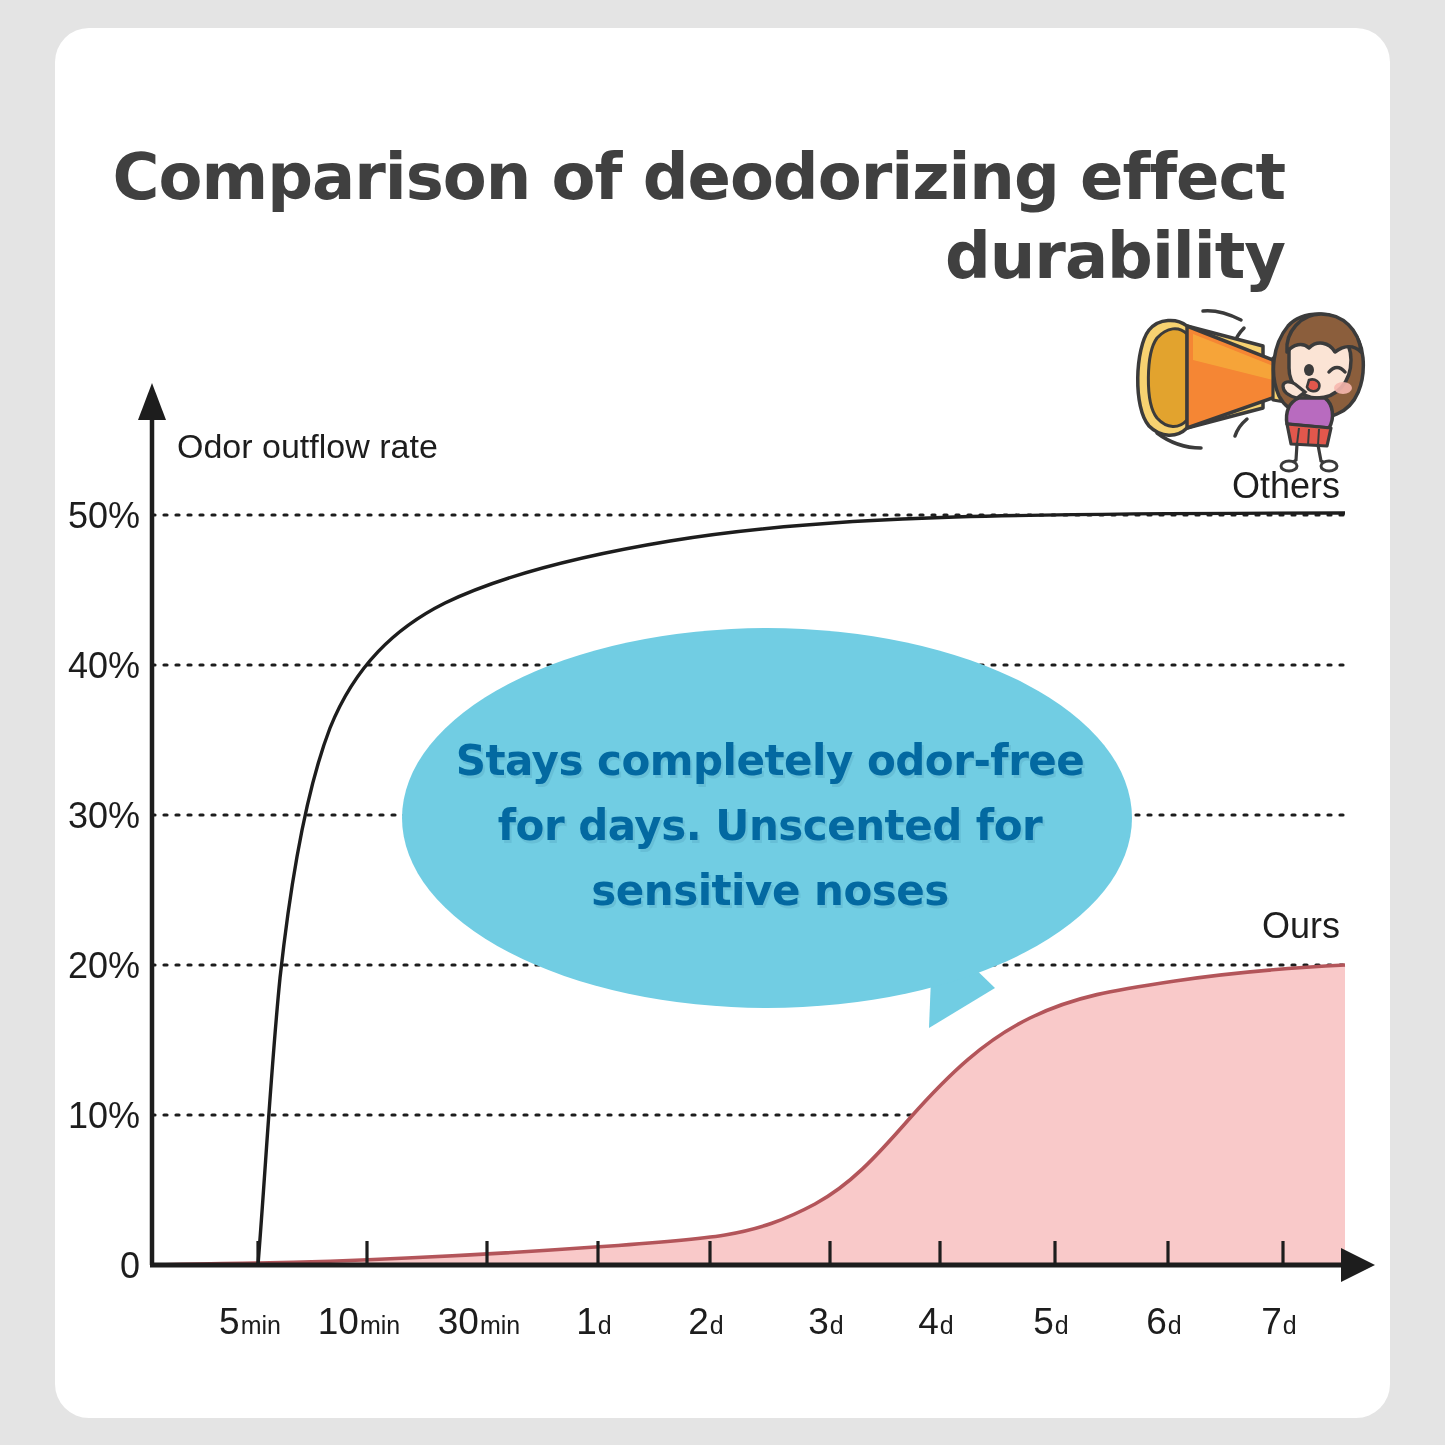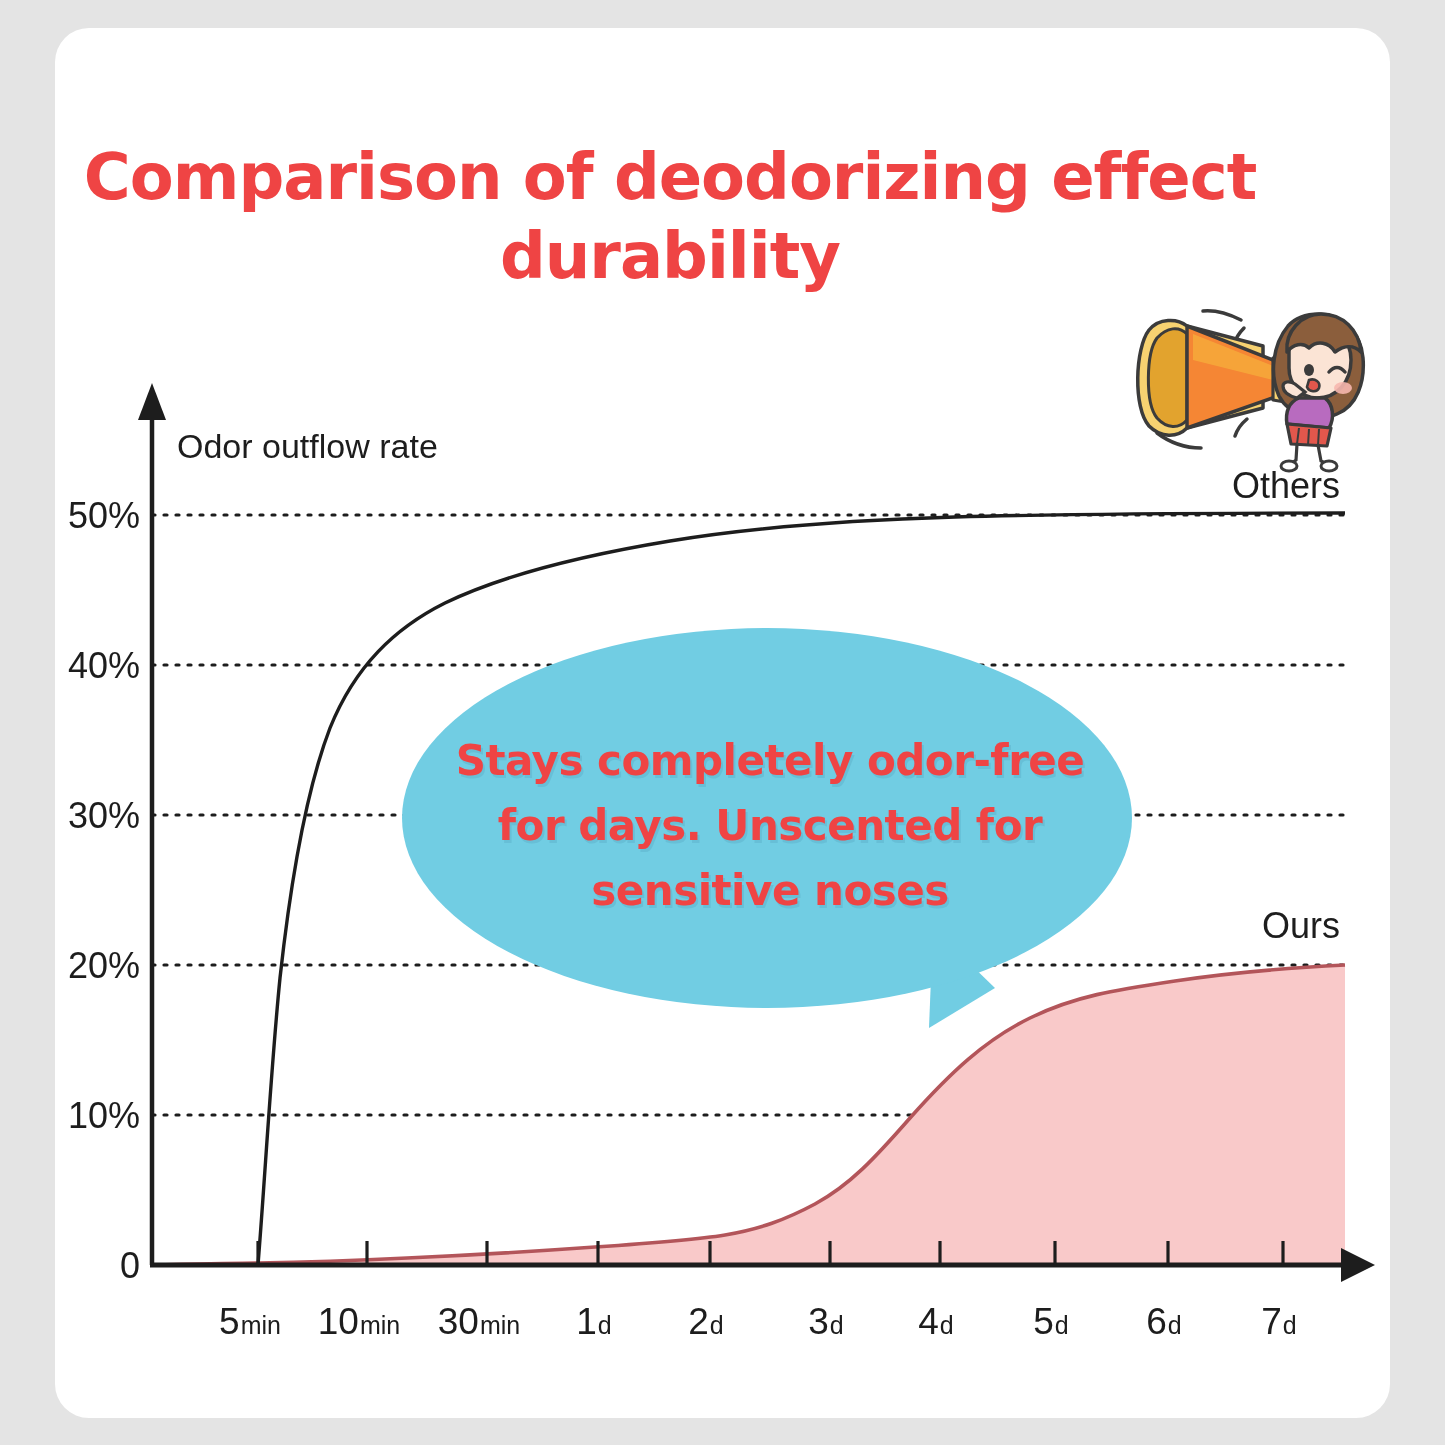--- a/index.html
+++ b/index.html
@@ -20,27 +20,27 @@
     width: 1335px;
     height: 1390px;
     background: #ffffff;
     border-radius: 34px;
   }
   #title {
     position: absolute;
     left: 0;
     top: 110px;
     width: 1230px;
-    text-align: center;
+    text-align: right;
     font-family: "DejaVu Sans", sans-serif;
     font-weight: bold;
     font-size: 64px;
     line-height: 1.24;
     letter-spacing: -1px;
-    color: #ef4444;
+    color: #404040;
   }
   #chart-svg {
     position: absolute;
     left: 0;
     top: 0;
   }
   .axis-label {
     font-family: "Liberation Sans", sans-serif;
     font-size: 34px;
     fill: #1d1d1d;
@@ -71,21 +71,21 @@
   #bubble-text {
     position: absolute;
     left: 365px;
     top: 700px;
     width: 700px;
     text-align: center;
     font-family: "DejaVu Sans", sans-serif;
     font-weight: bold;
     font-size: 42px;
     line-height: 1.55;
-    color: #ef4444;
+    color: #0369a1;
     text-shadow: 2px 3px 0 rgba(90,175,200,0.45);
     letter-spacing: -0.5px;
   }
   #mascot {
     position: absolute;
     left: 1058px;
     top: 228px;
     width: 335px;
     height: 235px;
   }

